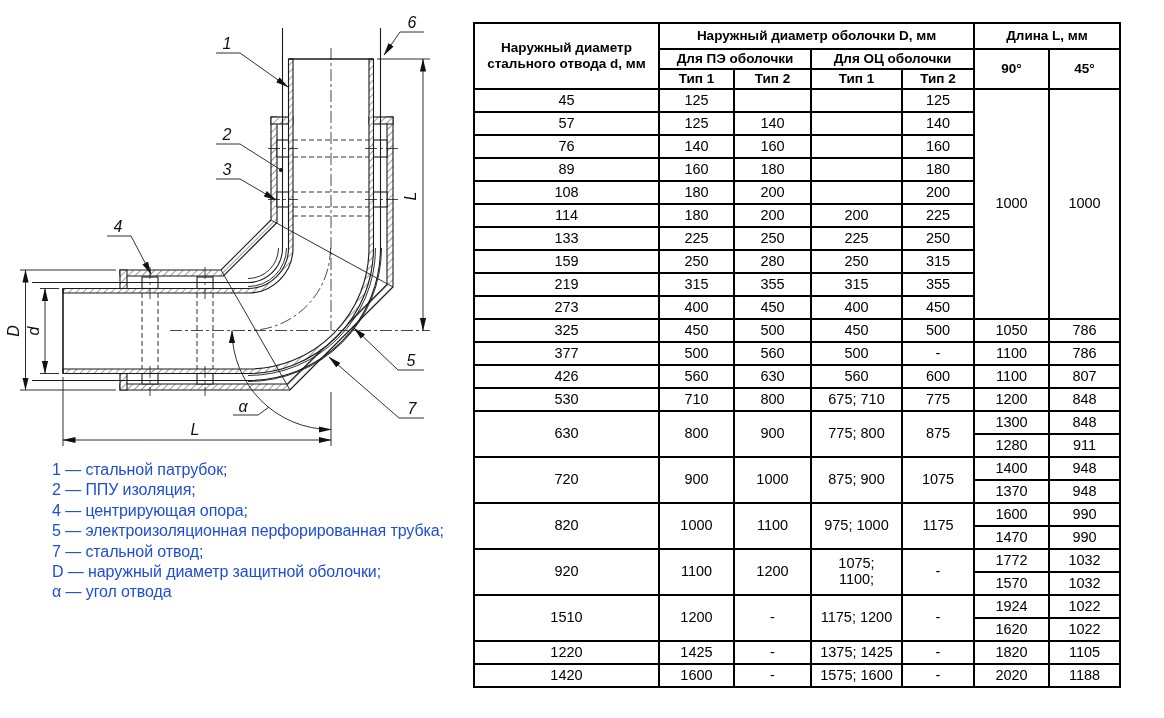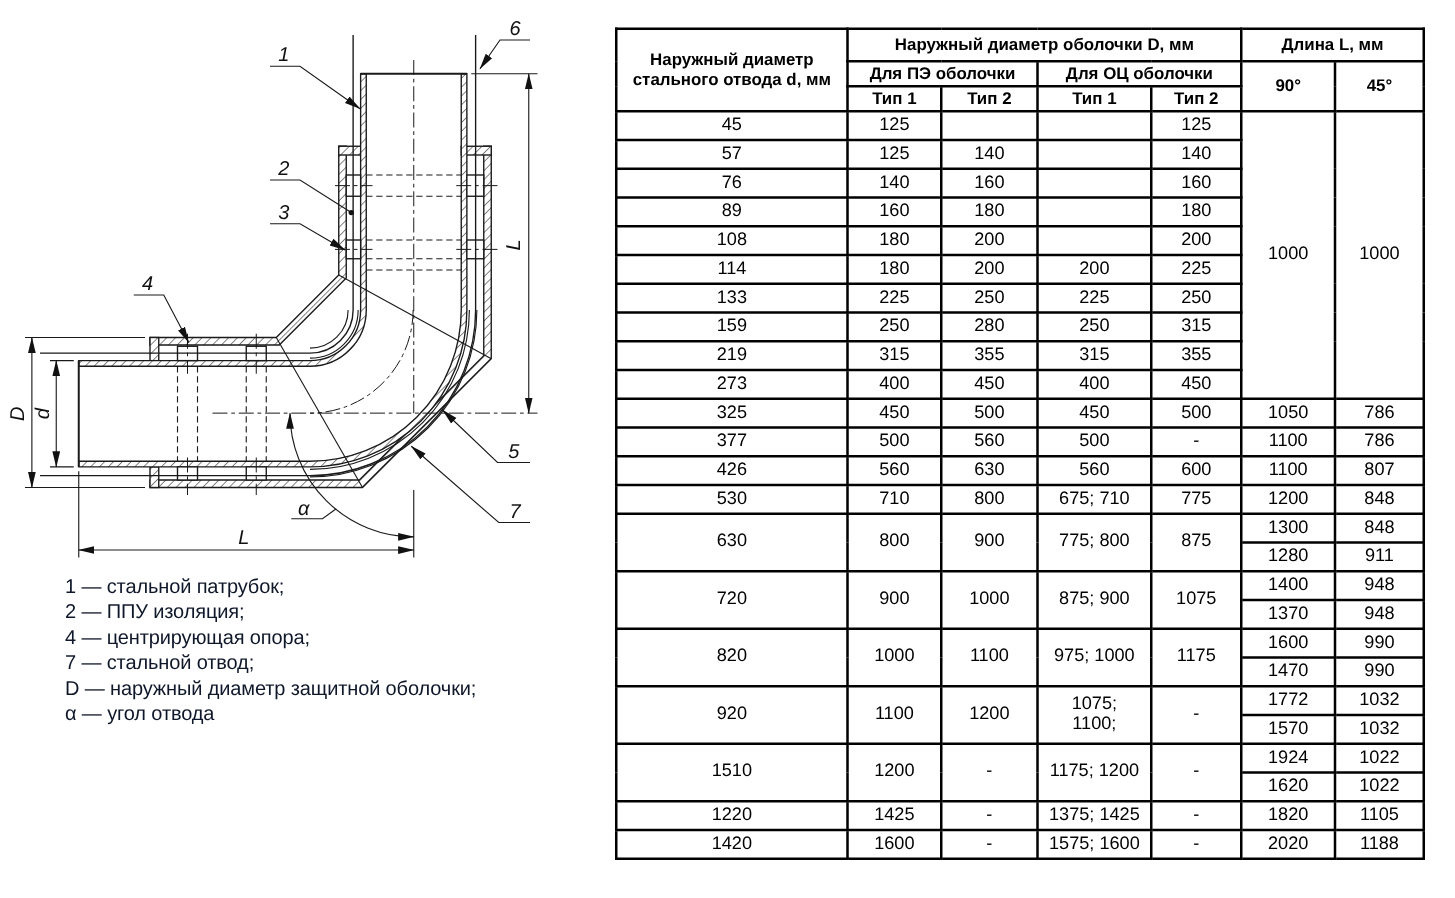--- a/index.html
+++ b/index.html
@@ -10,23 +10,23 @@
   .wall{fill:url(#hatch);stroke:#1a1a1a;stroke-width:1.1;}
   .med{stroke:#1a1a1a;stroke-width:1.6;fill:none;}
   .thin{stroke:#1a1a1a;stroke-width:0.9;fill:none;}
   .wire{stroke:#1a1a1a;stroke-width:1.1;fill:none;}
   .hid{stroke:#1a1a1a;stroke-width:0.9;fill:none;stroke-dasharray:5 3;}
   .cl{stroke:#1a1a1a;stroke-width:0.8;fill:none;stroke-dasharray:12 3 3 3;}
   .sup{fill:#fff;stroke:#1a1a1a;stroke-width:1.1;}
   .lbl{font:italic 16px "Liberation Sans",sans-serif;fill:#111;}
   
   .legend{position:absolute;left:52px;top:460px;width:445px;font-size:16px;
-          line-height:20.4px;letter-spacing:-0.1px;color:#0f172a;}
+          line-height:20.4px;letter-spacing:-0.1px;color:#1d4ed8;}
   
-  .tblwrap{position:absolute;left:492px;top:22px;}
+  .tblwrap{position:absolute;left:473px;top:22px;}
   table{border-collapse:collapse;table-layout:fixed;width:646px;background:#fff;}
   th,td{border:2px solid #000;text-align:center;vertical-align:middle;
         padding:0 2px;overflow:hidden;}
   th{font-weight:bold;font-size:13.5px;line-height:1.15;color:#000;}
   td{font-size:14.5px;line-height:1.08;height:21px;color:#000;white-space:pre-line;}
   tr.h1{height:26px;} tr.h2{height:20px;} tr.h3{height:20px;}
 </style>
 </head>
 <body>
 
@@ -144,20 +144,21 @@
     <text class="lbl" x="39" y="331" text-anchor="middle" transform="rotate(-90 39 331)">d</text>
     <text class="lbl" x="416" y="196" text-anchor="middle" transform="rotate(-90 416 196)">L</text>
     <text class="lbl" x="195" y="435" text-anchor="middle">L</text>
     <text class="lbl" x="243" y="412" text-anchor="middle">α</text>
   </svg>
 
   <div class="legend">
     <div>1 — стальной патрубок;</div>
     <div>2 — ППУ изоляция;</div>
     <div>4 — центрирующая опора;</div>
+    <div>5 — электроизоляционная перфорированная трубка;</div>
     <div>7 — стальной отвод;</div>
     <div>D — наружный диаметр защитной оболочки;</div>
     <div>α — угол отвода</div>
   </div>
 
   <div class="tblwrap">
     <table>
       <colgroup>
         <col style="width:185px">
           <col style="width:75px">

